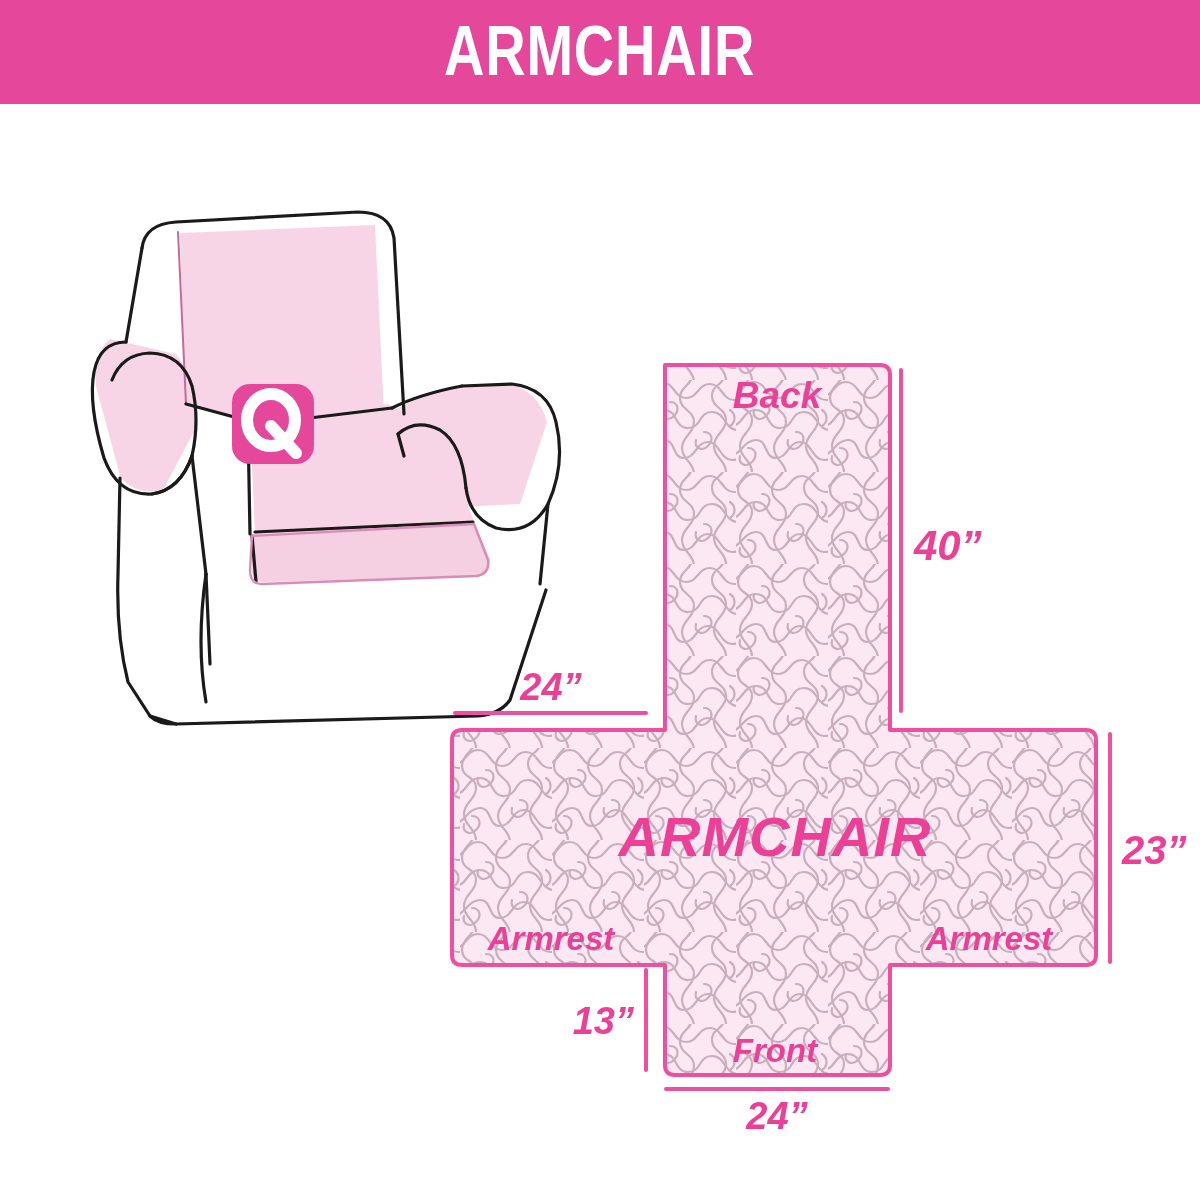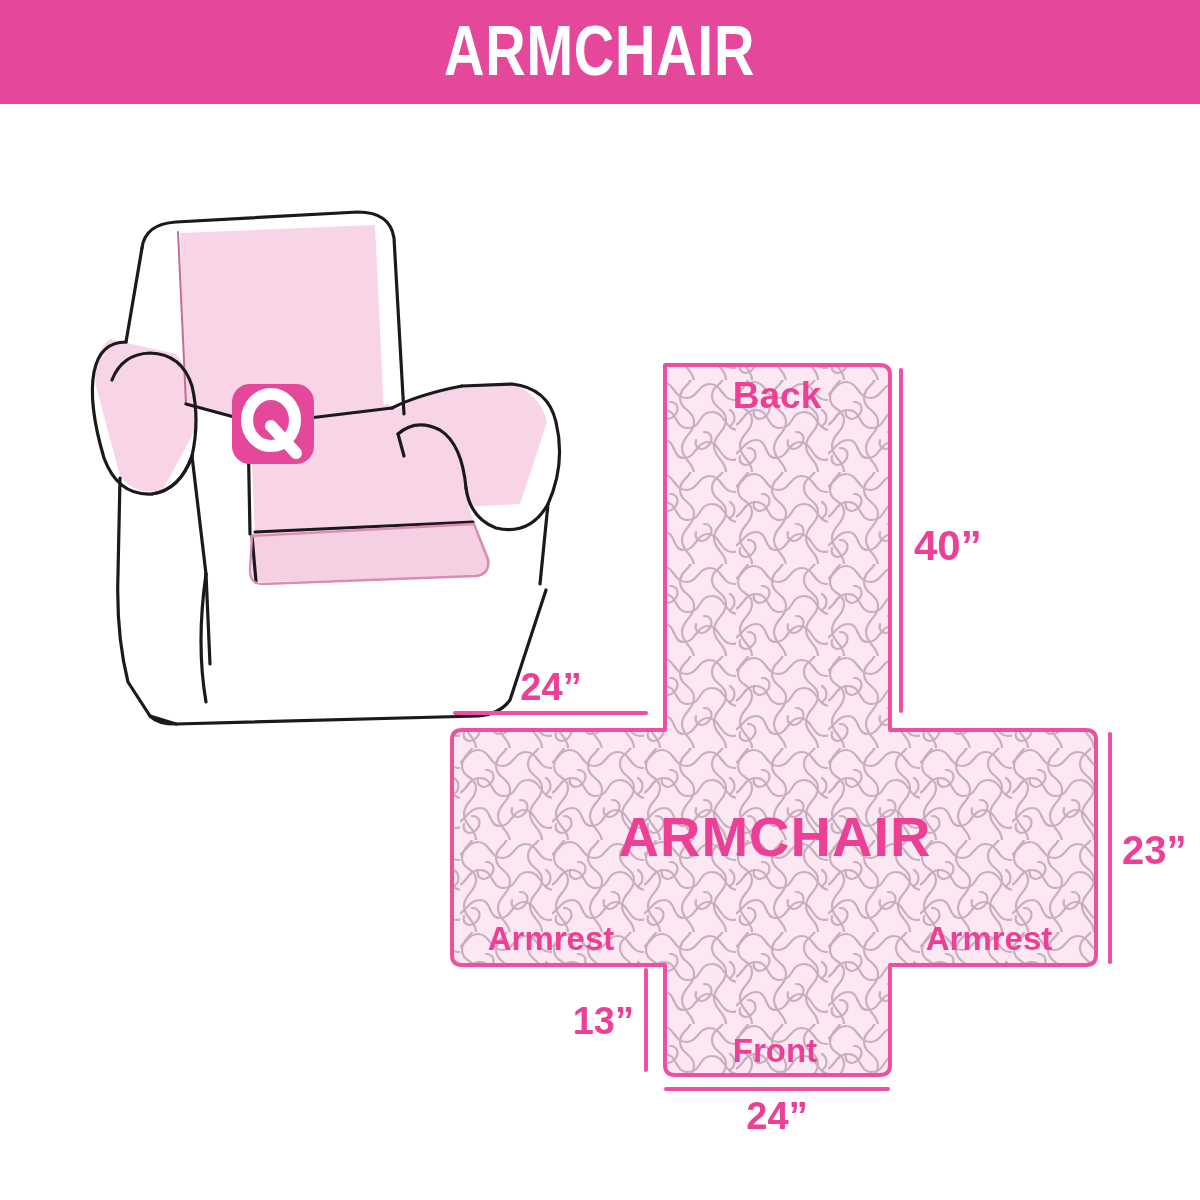--- a/index.html
+++ b/index.html
@@ -25,21 +25,21 @@
     font-size:70px;
     letter-spacing:1px;
     transform:scaleX(0.80);
     transform-origin:center center;
     line-height:1;
     white-space:nowrap;
     margin-top:-2px;
   }
 
   
-  .stage{position:absolute;left:0;top:104px;width:1200px;height:1096px;}
+  .stage{position:absolute;left:0;top:104px;width:1200px;height:1096px;font-style:italic;}
   .svg-layer{position:absolute;left:0;top:0;width:1200px;height:1096px;}
 
   
   .dim-txt{
     font-family:"Liberation Sans Narrow","Liberation Sans",sans-serif;
     font-weight:bold;
     fill:#EC3F96;
   }
   .panel-txt{
     font-family:"Liberation Sans Narrow","Liberation Sans",sans-serif;

